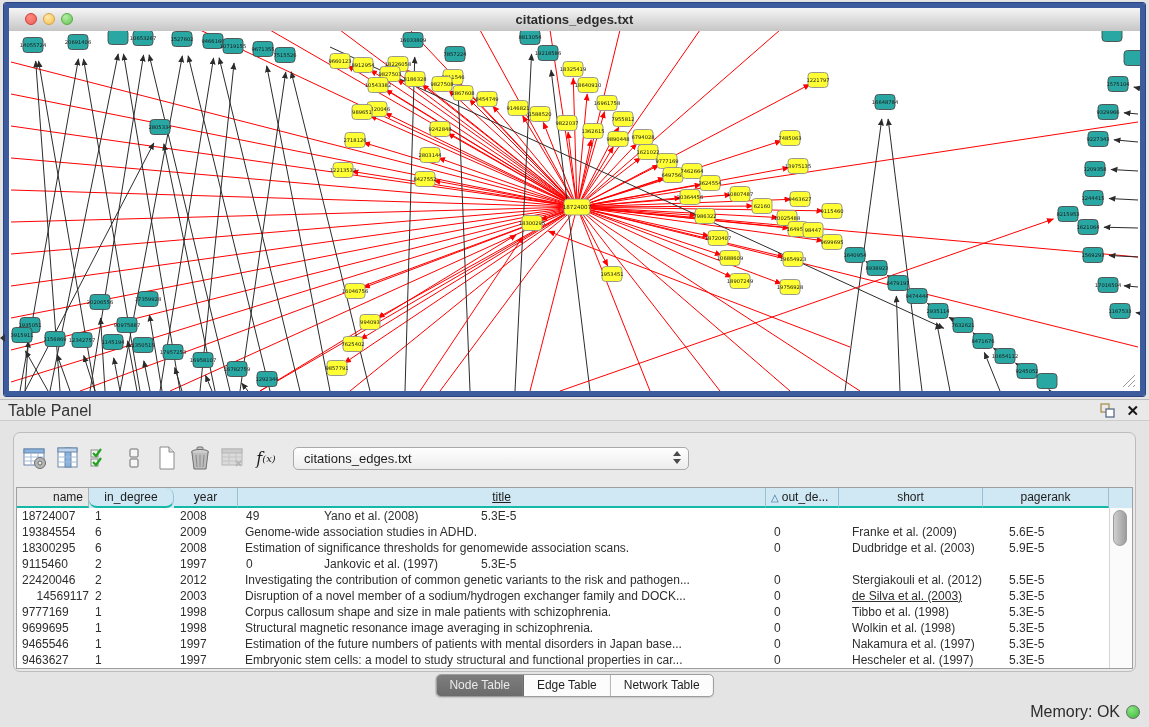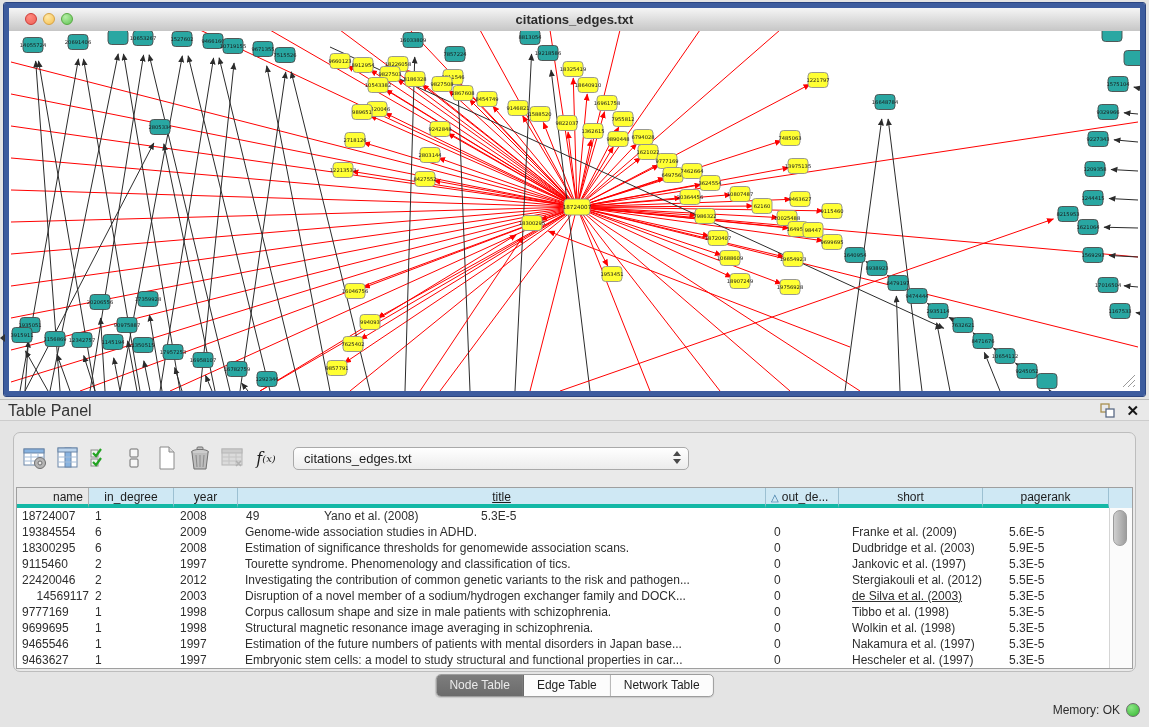--- a/index.html
+++ b/index.html
@@ -43,41 +43,41 @@
          font-size:13px;color:#1d1d1d;padding-left:10px;position:relative}
   .combo .arrows{position:absolute;right:7px;top:3px;display:flex;flex-direction:column;line-height:0}
   .combo .arrows i{width:0;height:0;border-left:4px solid transparent;border-right:4px solid transparent;display:block}
   .combo .arrows i.up{border-bottom:5px solid #4a4a4a;margin-bottom:3px}
   .combo .arrows i.dn{border-top:5px solid #4a4a4a}
 
   .tablebox{position:absolute;left:2px;top:54px;width:1117px;height:182px;
             box-sizing:border-box;background:#fff;border:1px solid #9f9f9f;overflow:hidden}
   .thead{display:flex;height:20px;background:#cfe8f4}
   .th{box-sizing:border-box;height:20px;line-height:19px;font-size:12px;color:#1c1c1c;
-      border-right:1px solid #9cc0d2;border-bottom:4px solid #14b8a6;
+      border-right:1px solid #9cc0d2;border-bottom:2px solid #14b8a6;
       overflow:hidden;white-space:nowrap;padding:0 5px}
   .th.gray{background:#e8e8e8;border-right:1px solid #b2b2b2}
   .sorttri{color:#2e6e9e;font-size:10px;margin-right:3px}
   .tbody{position:absolute;left:0;top:20px;right:22px;bottom:0;overflow:hidden}
   .trow{display:flex;height:16px;line-height:16px;font-size:12px;color:#2e2e2e}
   .td{box-sizing:border-box;overflow:hidden;white-space:nowrap}
   .td.c0{padding-left:5px}.td.c1{padding-left:6px}.td.c2{padding-left:6px}
   .td.c3{padding-left:7px}.td.c4{padding-left:8px}.td.c5{padding-left:13px}.td.c6{padding-left:26px}
   .vscroll{position:absolute;right:0;top:20px;bottom:0;width:22px;background:#fbfbfb;border-left:1px solid #d5d5d5}
   .vthumb{position:absolute;left:3px;top:2px;width:14px;height:36px;border-radius:8px;
           background:linear-gradient(90deg,#cfcfcf,#9d9d9d);border:1px solid #9a9a9a;box-sizing:border-box}
 
   .tabs{position:absolute;left:50%;transform:translateX(-50%);top:674px;display:flex;height:21px;
         border:1px solid #9d9d9d;border-radius:5px;overflow:hidden;background:#fcfcfc;
         box-shadow:0 1px 1px rgba(0,0,0,.12)}
   .tab{padding:0 13px;font-size:12px;line-height:21px;color:#1f1f1f;border-right:1px solid #b3b3b3;white-space:nowrap}
   .tab:last-child{border-right:none}
   .tab.active{background:linear-gradient(#7d7d7d,#6b6b6b);color:#ebebeb;border-right:1px solid #5d5d5d}
 
-  .status{position:absolute;right:9px;top:703px;display:flex;align-items:center;font-size:12px;color:#2c2c2c}
+  .status{position:absolute;right:9px;top:703px;display:flex;align-items:center;font-size:16px;color:#2c2c2c}
   .memdot{width:14px;height:14px;border-radius:50%;margin-left:6px;box-sizing:border-box;
           background:radial-gradient(circle at 35% 30%,#8ae684,#35b631);border:1px solid #6d6d6d}
 </style>
 </head>
 <body>
 
 <div class="netwin">
   <div class="titlebar">
     <span class="tl red"></span>
     <span class="tl yel"></span>
@@ -542,21 +542,21 @@
       <span class="arrows">
           <i class="up"></i>
           <i class="dn"></i>
         </span>
     </div>
   </div>
 
   <div class="tablebox">
     <div class="thead" id="thead">
         <div class="th gray" style="width: 72px; text-align: right;"><span>name</span></div>
-        <div class="th" style="width: 85px; text-align: center;"><span>in_degree</span></div>
+        <div class="th" style="width: 85px; text-align: center; border-radius: 8px;"><span>in_degree</span></div>
         <div class="th" style="width: 64px; text-align: center;"><span>year</span></div>
         <div class="th" style="width: 528px; text-align: center; text-decoration: underline;"><span>title</span></div>
         <div class="th" style="width: 73px; text-align: left;"><span class="sorttri">△</span><span>out_de...</span></div>
         <div class="th" style="width: 144px; text-align: center;"><span>short</span></div>
         <div class="th" style="width: 126px; text-align: center;"><span>pagerank</span></div>
       </div>
     <div class="tbody" id="tbody">
         <div class="trow">
           <div class="td c0" style="width: 72px;">18724007</div>
           <div class="td c1" style="width: 85px;">1</div>
@@ -580,21 +580,20 @@
           <div class="td c2" style="width: 64px;">2008</div>
           <div class="td c3" style="width: 528px;">Estimation of significance thresholds for genomewide association scans.</div>
           <div class="td c4" style="width: 73px;">0</div>
           <div class="td c5" style="width: 144px;">Dudbridge et al. (2003)</div>
           <div class="td c6" style="width: 126px;">5.9E-5</div>
         </div>
         <div class="trow">
           <div class="td c0" style="width: 72px;">9115460</div>
           <div class="td c1" style="width: 85px;">2</div>
           <div class="td c2" style="width: 64px;">1997</div>
-          <div class="td c3" style="width: 528px;">Tourette syndrome. Phenomenology and classification of tics.</div>
           <div class="td c4" style="width: 73px;">0</div>
           <div class="td c5" style="width: 144px;">Jankovic et al. (1997)</div>
           <div class="td c6" style="width: 126px;">5.3E-5</div>
         </div>
         <div class="trow">
           <div class="td c0" style="width: 72px;">22420046</div>
           <div class="td c1" style="width: 85px;">2</div>
           <div class="td c2" style="width: 64px;">2012</div>
           <div class="td c3" style="width: 528px;">Investigating the contribution of common genetic variants to the risk and pathogen...</div>
           <div class="td c4" style="width: 73px;">0</div>

